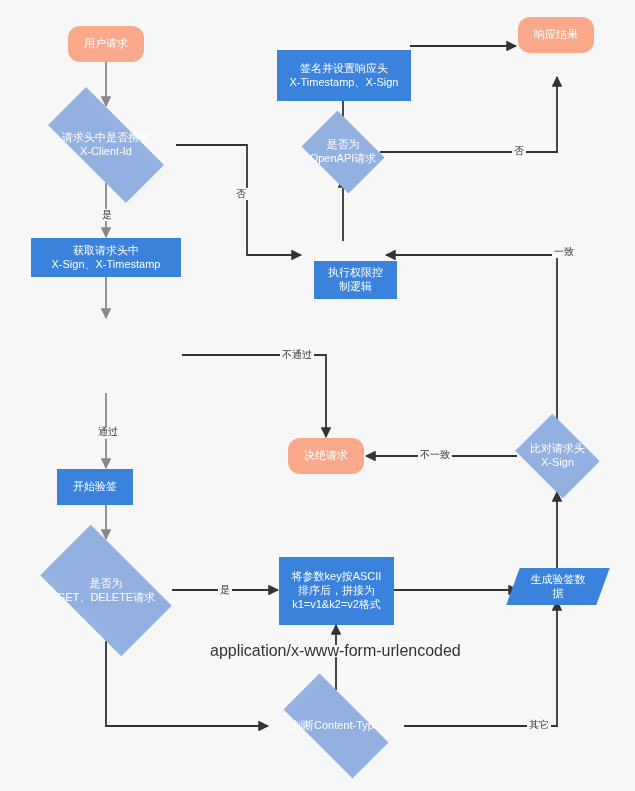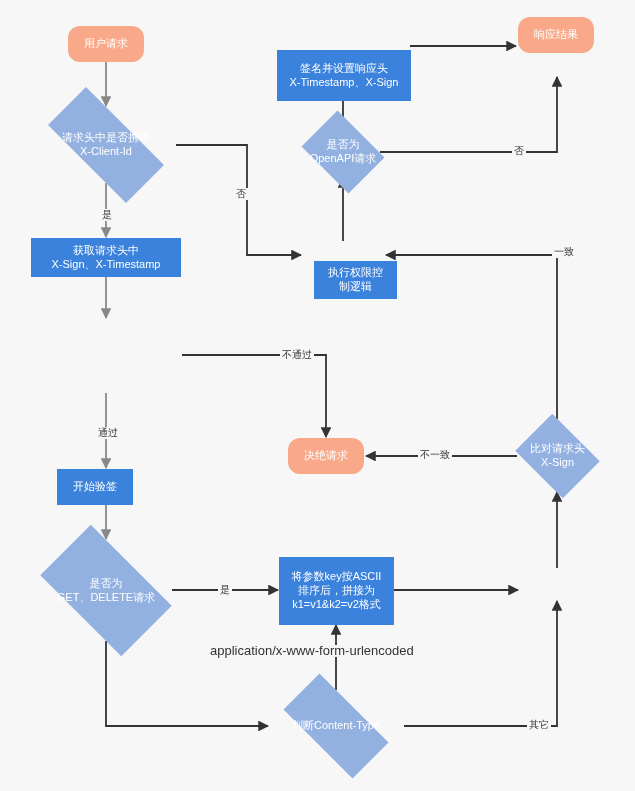--- a/index.html
+++ b/index.html
@@ -78,21 +78,21 @@
   .edge-label {
     position: absolute;
     background: #f7f7f7;
     color: #333333;
     font-size: 10px;
     line-height: 12px;
     padding: 0 2px;
     white-space: nowrap;
     z-index: 4;
   }
-  .el-sm { font-size: 13px; }
+  .el-sm { font-size: 16px; }
 </style>
 </head>
 <body>
 
 <div id="canvas">
 
   <svg id="edges" viewBox="0 0 635 791" width="635" height="791" xmlns="http://www.w3.org/2000/svg">
     <defs>
       <marker id="arrow" viewBox="0 0 10 10" refX="9" refY="5" markerWidth="6" markerHeight="6" orient="auto-start-reverse">
         <path d="M 0 0 L 10 5 L 0 10 z" fill="#333333"></path>
@@ -174,20 +174,25 @@
     <span class="txt">将参数key按ASCII
 排序后，拼接为
 k1=v1&amp;k2=v2格式</span>
   </div>
 
   <div class="node decision" style="left:267px; top:690px; width:138px; height:72px;align-items:center;">
     <span class="dia"></span>
     <span class="txt">判断Content-Type</span>
   </div>
 
+  <div class="node data-shape" style="left:513px; top:568px; width:90px; height:37px;">
+    <span class="par"></span>
+    <span class="txt">生成验签数
+据</span>
+  </div>
 
   <div class="node terminator" style="left:288px; top:438px; width:76px; height:36px;">
     <span class="txt">决绝请求</span>
   </div>
 
   <div class="node decision" style="left:510px; top:419px; width:95px; height:74px;">
     <span class="dia"></span>
     <span class="txt">比对请求头
 X-Sign</span>
   </div>
@@ -209,21 +214,21 @@
   </div>
 
   <div class="node terminator" style="left:518px; top:17px; width:76px; height:36px;">
     <span class="txt">响应结果</span>
   </div>
 
   <div class="edge-label" style="left:100px; top:209px;">是</div>
 
   <div class="edge-label" style="left:234px; top:188px;">否</div>
 
-  <div class="edge-label" style="left:96px; top:427px;">通过</div>
+  <div class="edge-label" style="left:96px; top:427px;font-family:Liberation Mono, monospace;">通过</div>
 
   <div class="edge-label" style="left:280px; top:349px;">不通过</div>
 
   <div class="edge-label" style="left:218px; top:584px;">是</div>
 
   <div class="edge-label el-sm" style="left:208px; top:645px;">application/x-www-form-urlencoded</div>
 
   <div class="edge-label" style="left:527px; top:719px;">其它</div>
 
   <div class="edge-label" style="left:418px; top:449px;">不一致</div>

